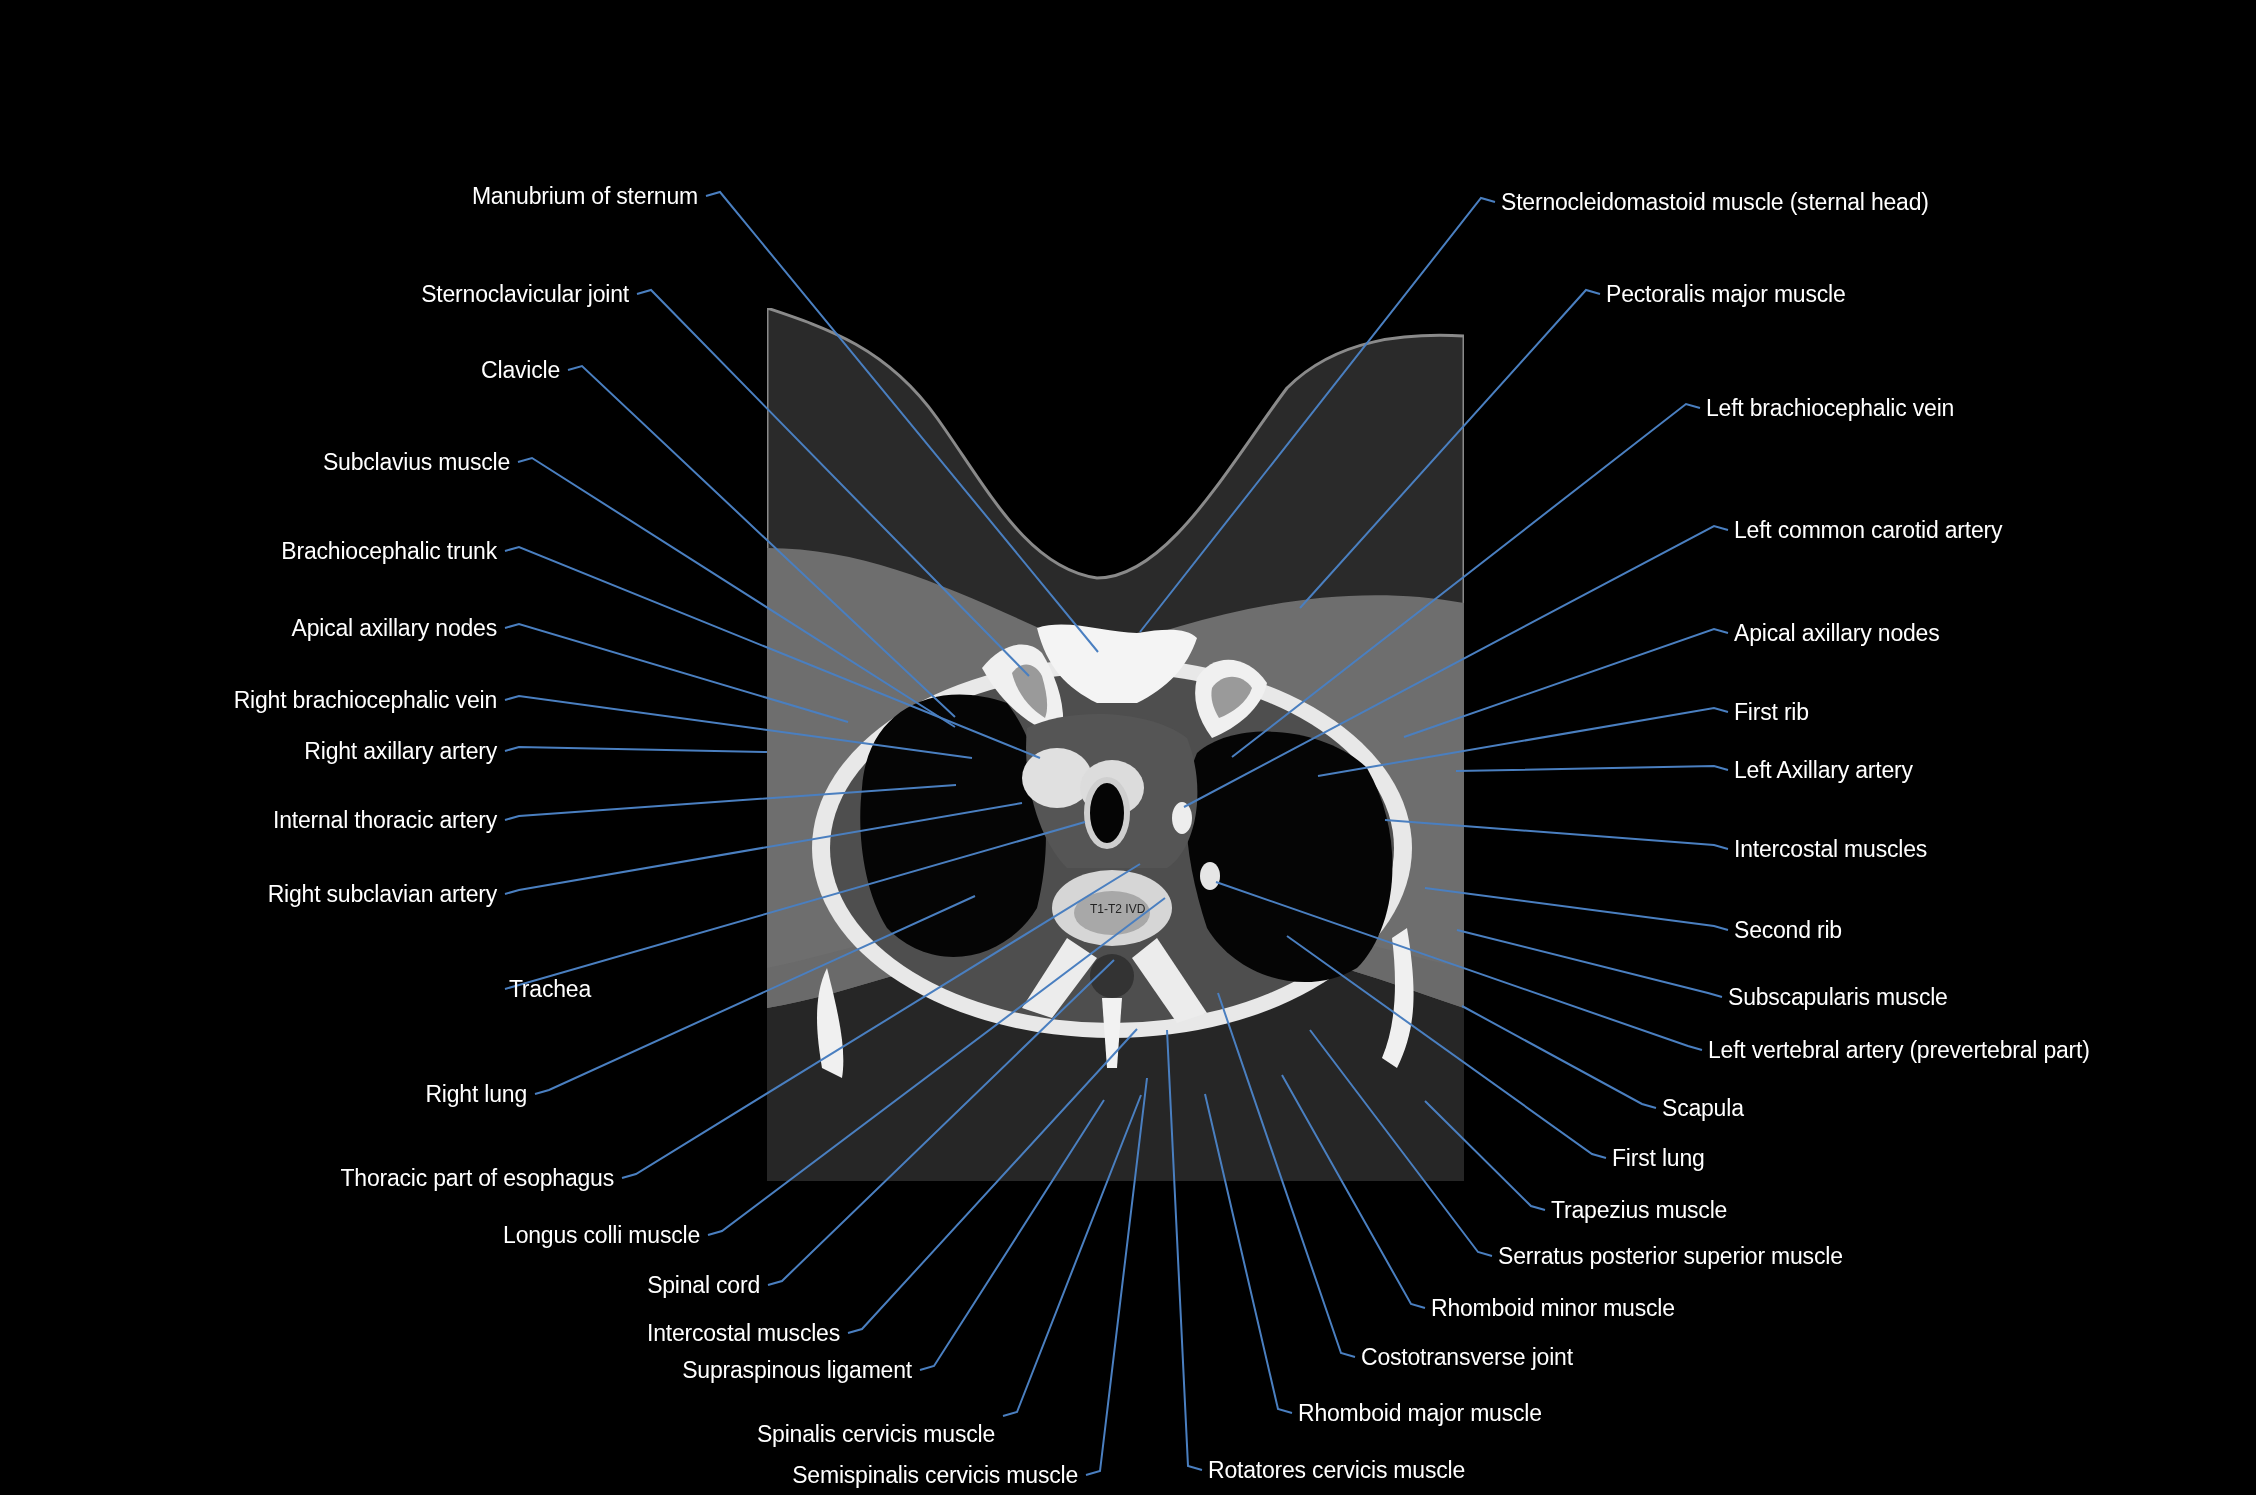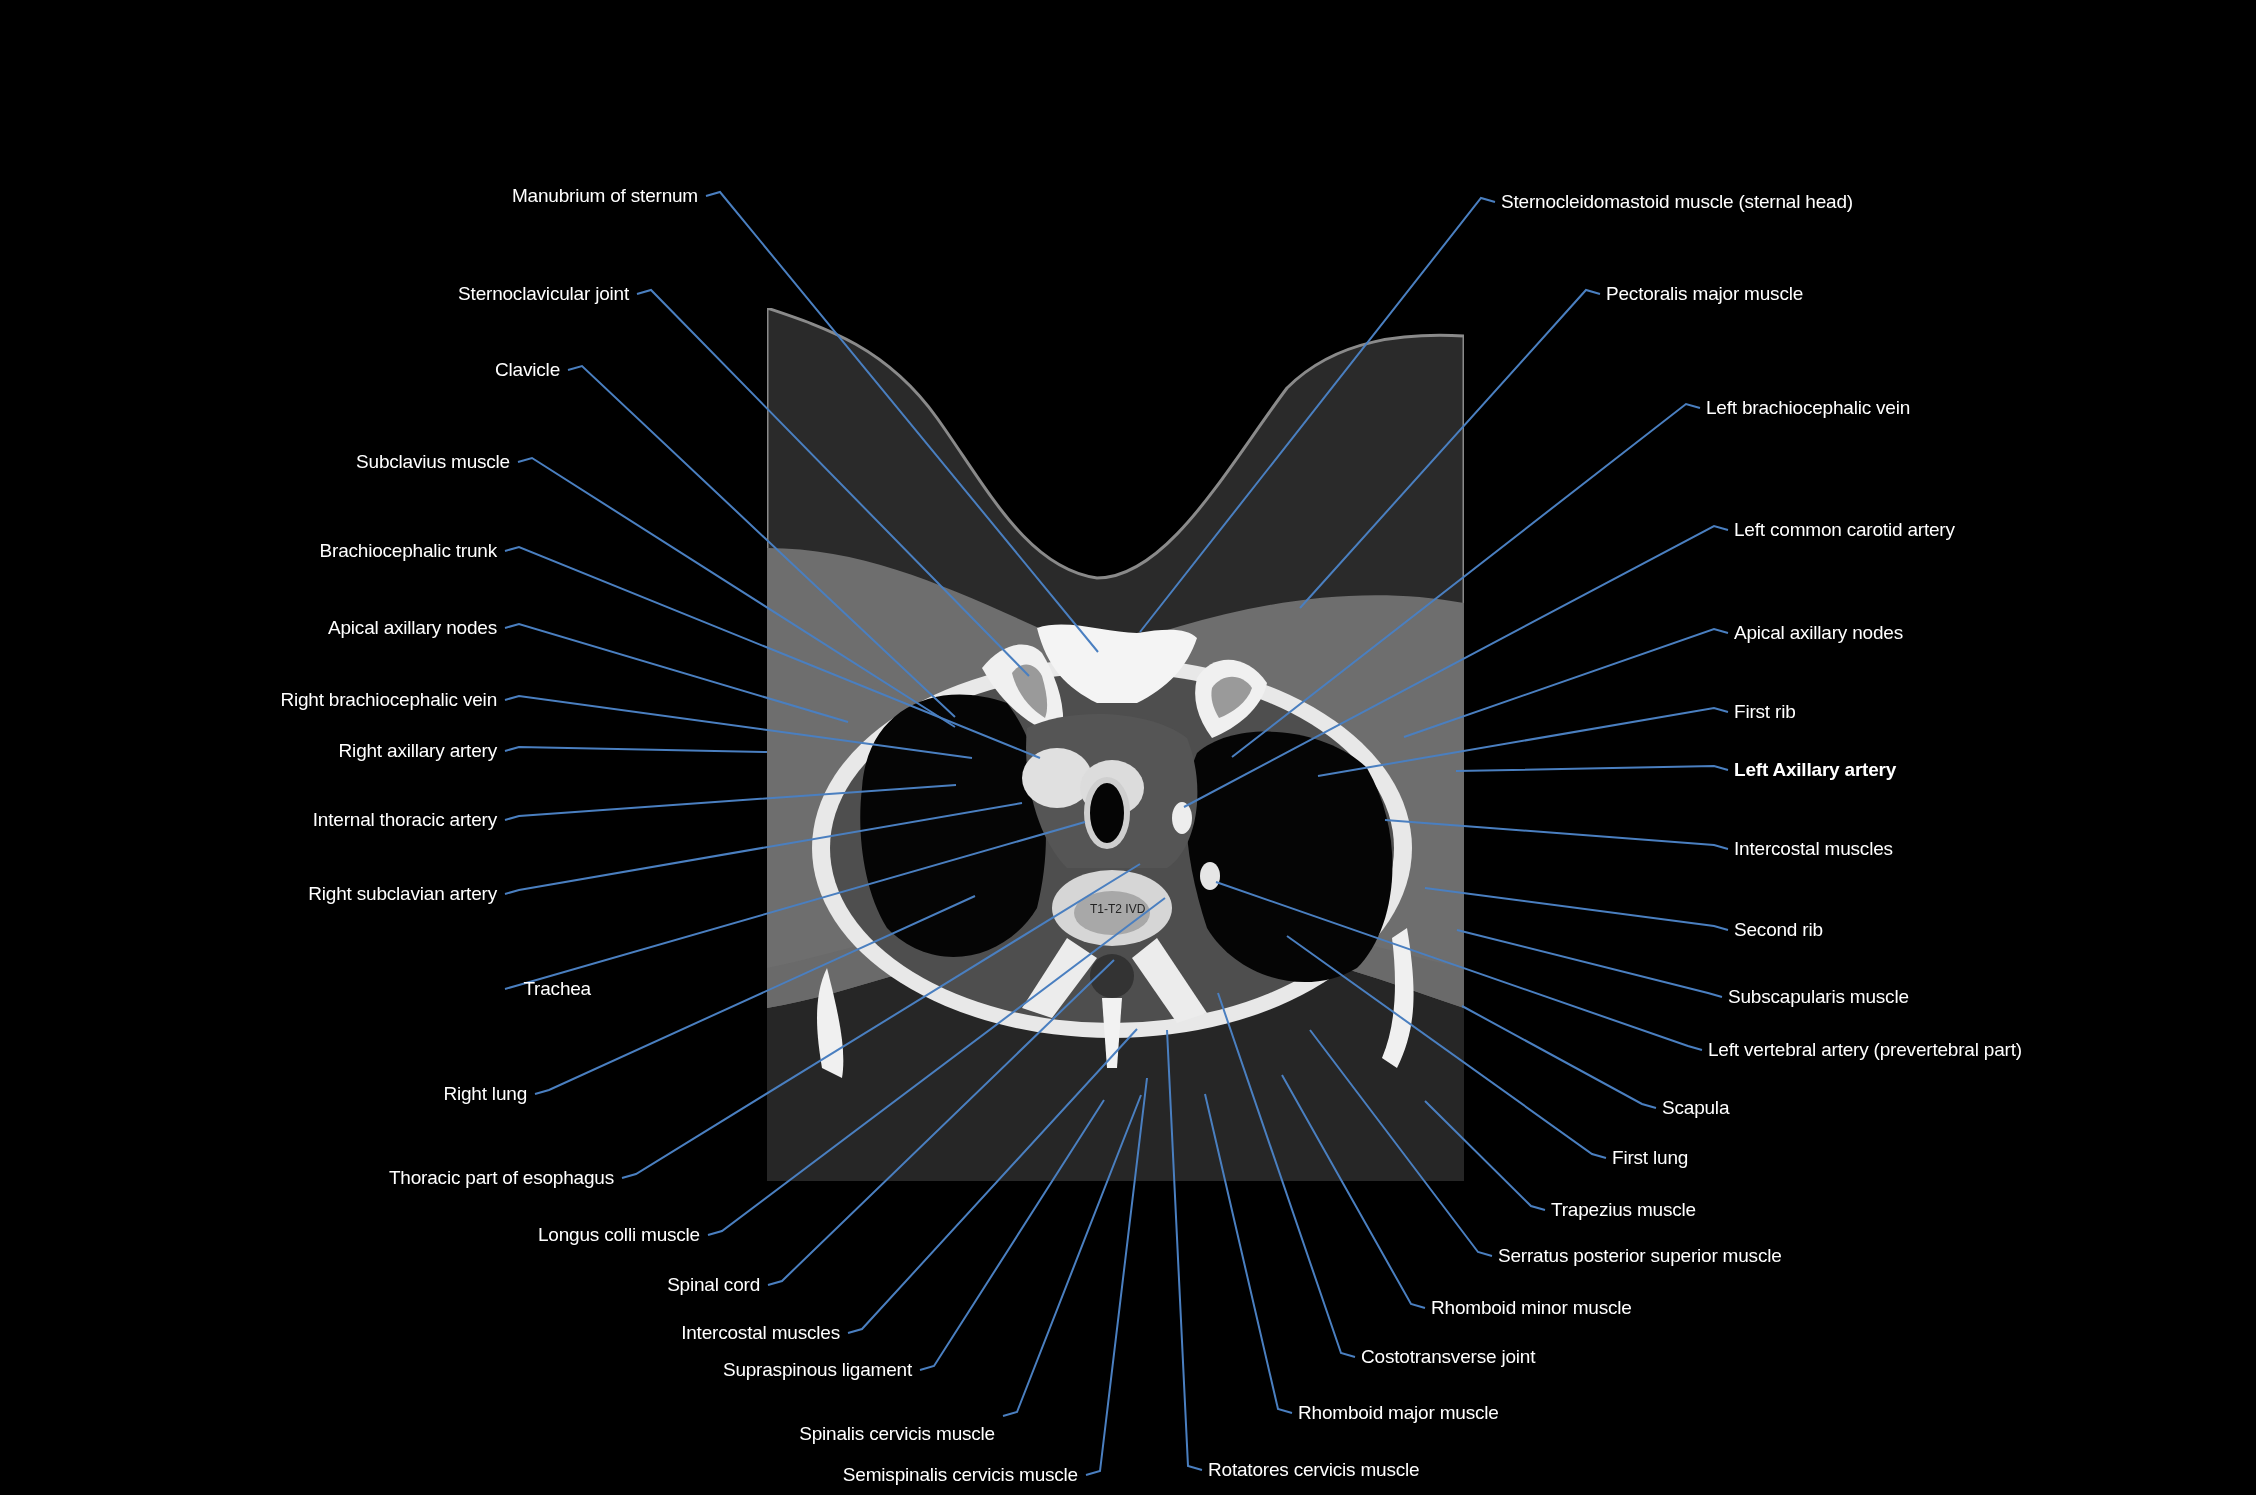--- a/index.html
+++ b/index.html
@@ -1,21 +1,21 @@
 <!DOCTYPE html>
 <html><head>
 <meta charset="utf-8">
 <style>
   html, body { margin:0; padding:0; background:#000; }
   body { width:2256px; height:1495px; position:relative; overflow:hidden;
          font-family:"Liberation Sans", sans-serif; }
   #stage { position:absolute; left:0; top:0; width:2256px; height:1495px; }
   #scan { position:absolute; left:767px; top:308px; width:697px; height:873px; }
   #lines { position:absolute; left:0; top:0; width:2256px; height:1495px; pointer-events:none; }
-  .label { position:absolute; color:#fff; font-size:19px; line-height:32px; white-space:nowrap;
+  .label { position:absolute; color:#fff; font-size:23px; line-height:32px; white-space:nowrap;
            transform:translateY(-50%); letter-spacing:-0.2px; }
   .label.left { text-align:right; }
   .ivd { position:absolute; font-size:12px; color:#222; font-family:"Liberation Sans", sans-serif; }
 </style>
 </head>
 <body>
 
 <div id="stage">
 
   <svg id="scan" viewBox="0 0 697 873" xmlns="http://www.w3.org/2000/svg">
@@ -133,21 +133,21 @@
       <div class="label left" style="right: 1261px; top: 1416px; margin-top: 18px;">Spinalis cervicis muscle</div>
       <div class="label left" style="right: 1178px; top: 1475px;">Semispinalis cervicis muscle</div>
     </div>
   <div id="labels-right">
       <div class="label right" style="left: 1501px; top: 202px;">Sternocleidomastoid muscle (sternal head)</div>
       <div class="label right" style="left: 1606px; top: 294px;">Pectoralis major muscle</div>
       <div class="label right" style="left: 1706px; top: 408px;">Left brachiocephalic vein</div>
       <div class="label right" style="left: 1734px; top: 530px;">Left common carotid artery</div>
       <div class="label right" style="left: 1734px; top: 633px;">Apical axillary nodes</div>
       <div class="label right" style="left: 1734px; top: 712px;">First rib</div>
-      <div class="label right" style="left: 1734px; top: 770px; font-weight: bold;">Left Axillary artery</div>
+      <div class="label right" style="left: 1734px; top: 770px;">Left Axillary artery</div>
       <div class="label right" style="left: 1734px; top: 849px;">Intercostal muscles</div>
       <div class="label right" style="left: 1734px; top: 930px;">Second rib</div>
       <div class="label right" style="left: 1728px; top: 997px;">Subscapularis muscle</div>
       <div class="label right" style="left: 1708px; top: 1050px;">Left vertebral artery (prevertebral part)</div>
       <div class="label right" style="left: 1662px; top: 1108px;">Scapula</div>
       <div class="label right" style="left: 1612px; top: 1158px;">First lung</div>
       <div class="label right" style="left: 1551px; top: 1210px;">Trapezius muscle</div>
       <div class="label right" style="left: 1498px; top: 1256px;">Serratus posterior superior muscle</div>
       <div class="label right" style="left: 1431px; top: 1308px;">Rhomboid minor muscle</div>
       <div class="label right" style="left: 1361px; top: 1357px;">Costotransverse joint</div>

